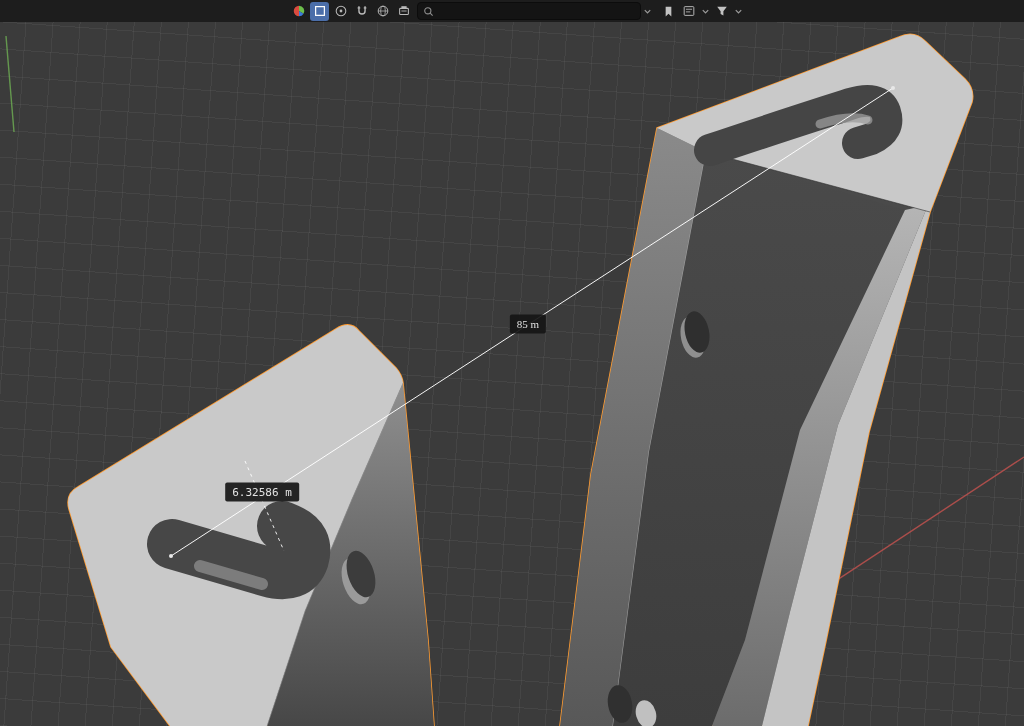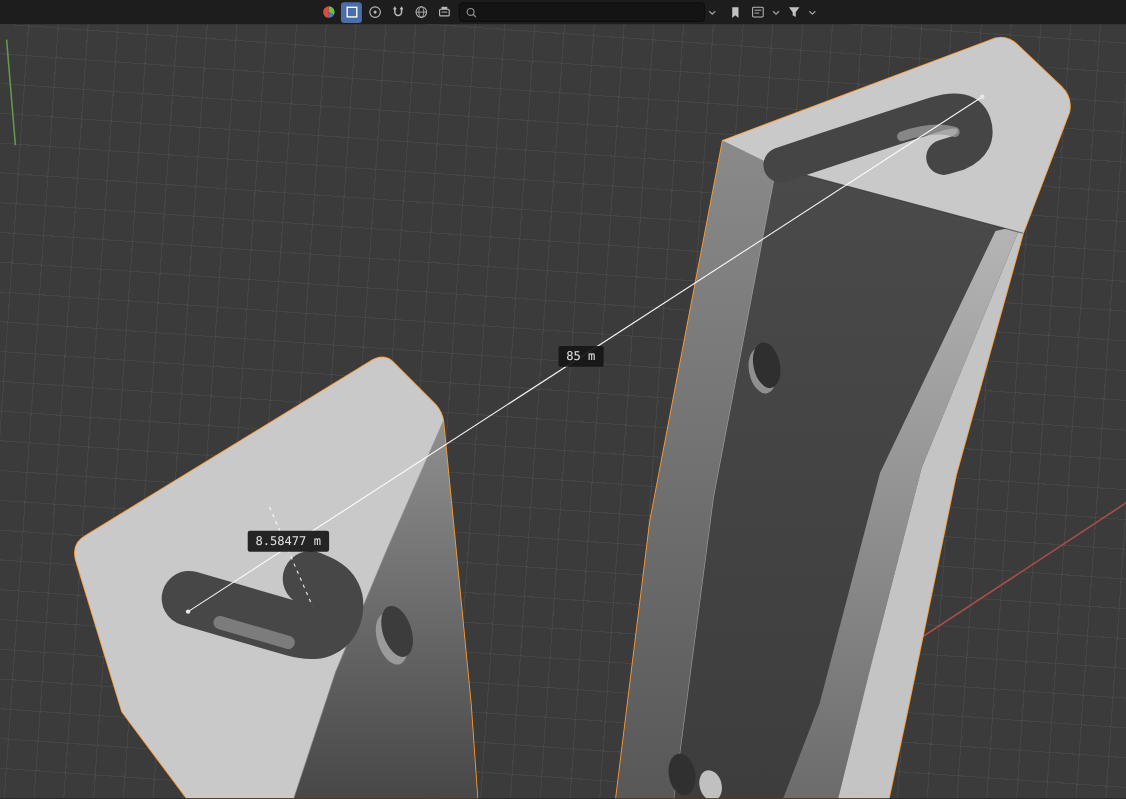--- a/index.html
+++ b/index.html
@@ -105,22 +105,22 @@
     </g>
 
     <g>
       <line x1="171" y1="556" x2="893" y2="88" stroke="#ffffff" stroke-width="1" opacity="0.95"></line>
       <path d="M245,461 L284,551" stroke="#ffffff" stroke-width="1" stroke-dasharray="3,4" opacity="0.9" fill="none"></path>
       <circle cx="171" cy="556" r="2" fill="#e8e8e8"></circle>
       <circle cx="893" cy="88" r="2" fill="#e8e8e8"></circle>
     </g>
   </svg>
 
-  <div class="m-label" style="left:262px;top:492px;">8.58477 m</div>
-  <div class="m-label" style="left:528px;top:324px;">85 m</div>
+  <div class="m-label" style="left:262px;top:492px;">6.32586 m</div>
+  <div class="m-label" style="left:528px;top:324px;font-family:Liberation Serif, serif;">85 m</div>
 
   <div class="header">
     <div class="h-left">
       <div class="hicon">
         <svg width="14" height="14" viewBox="0 0 16 16">
           <path d="M8 2 A6 6 0 0 0 8 14 Z" fill="#d94b3e"></path>
           <path d="M8 2 A6 6 0 0 1 13.2 11 L8 8 Z" fill="#6dbf4b"></path>
           <path d="M13.2 11 A6 6 0 0 1 8 14 L8 8 Z" fill="#3e7bd9"></path>
         </svg>
       </div>

